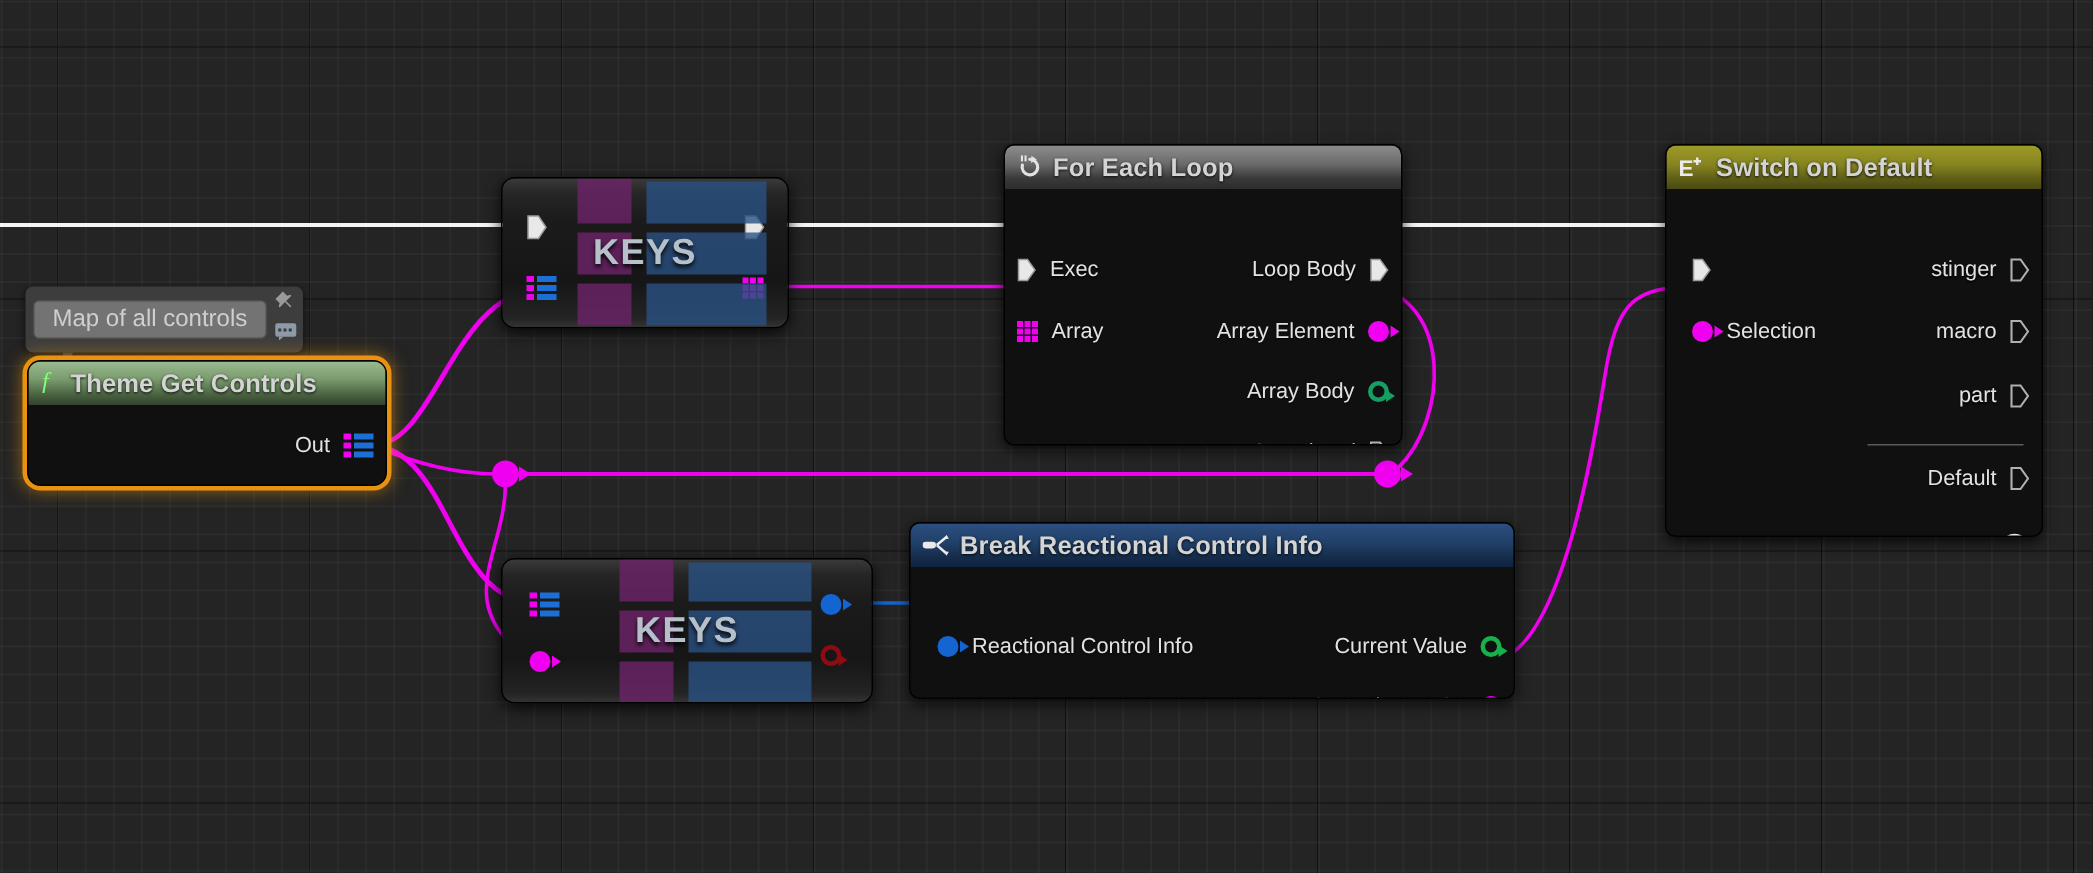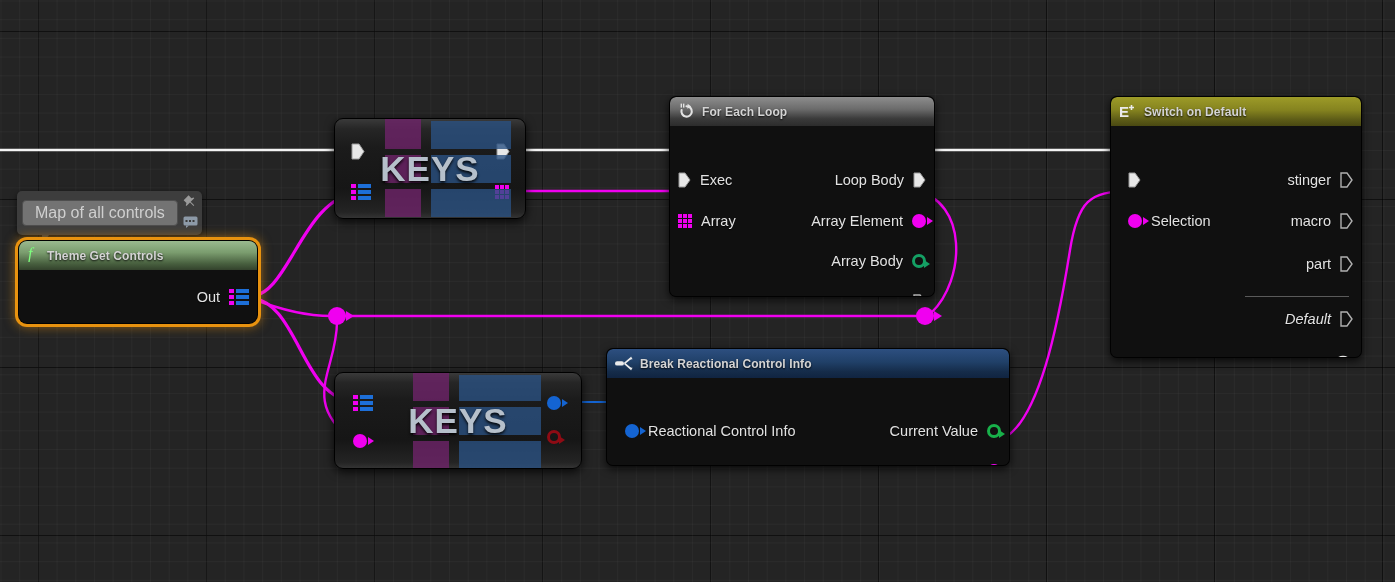--- a/index.html
+++ b/index.html
@@ -31,21 +31,21 @@
     border: 1px solid rgba(0,0,0,0.85);
   }
   .node .hdr {
     height: 29px;
     display: flex; align-items: center;
     padding: 0 10px 0 8px;
     border-top-left-radius: 6px; border-top-right-radius: 6px;
   }
   .node .hdr .ttl {
     color: #d4d4d4;
-    font-size: 12px;
+    font-size: 17px;
     font-weight: bold;
     letter-spacing: 0.1px;
     text-shadow: 0 1px 2px rgba(0,0,0,0.9);
     white-space: nowrap;
   }
   .hdr-gray  { background: linear-gradient(to bottom,#8d8d8d 0%,#6b6b6b 42%,#3a3a3a 75%,#2c2c2c 100%); }
   .hdr-olive { background: linear-gradient(to bottom,#9d9b28 0%,#85831f 45%,#5d5c17 78%,#4a4912 100%); }
   .hdr-blue  { background: linear-gradient(to bottom,#2d4f80 0%,#204068 45%,#152c4a 78%,#102441 100%); }
   .hdr-green { background: linear-gradient(to bottom,#9ab98f 0%,#7a9c6e 40%,#48603f 78%,#33422c 100%); }
 
@@ -56,21 +56,21 @@
     position:absolute; display:flex; align-items:center; height:22px;
   }
   .pinrow.left  { left: 8px; }
   .pinrow.right { right: 8px; flex-direction: row-reverse; }
   .plabel {
     color:#e2e2e2; font-size:14.5px; white-space:nowrap;
     text-shadow: 0 1px 1px rgba(0,0,0,0.85);
   }
   .pinrow.left .plabel  { margin-left: 9px; }
   .pinrow.right .plabel { margin-right: 9px; }
-  .plabel.ital { font-style: italic; }
+  .plabel.ital { }
 
   .exec-pin { width:13px; height:16px; position:relative; }
   .exec-pin svg { display:block; }
 
   .circ-pin { width:14px; height:14px; border-radius:50%; position:relative; }
   .circ-pin.filled-mag { background:#f000f0; }
   .circ-pin.filled-blue{ background:#1464d2; }
   .circ-pin.hollow-green{ border:3px solid #14a064; box-sizing:border-box; background:transparent;}
   .circ-pin.hollow-green2{ border:3px solid #18b04a; box-sizing:border-box; background:transparent;}
   .circ-pin.hollow-red { border:3px solid #8e0b14; box-sizing:border-box; background:transparent;}
@@ -100,21 +100,21 @@
     position:absolute; border-radius:9px;
     background: linear-gradient(to bottom,#3a3a3a 0%,#262626 10%,#1b1b1b 28%,#161616 70%,#242424 94%,#333 100%);
     box-shadow: 0 3px 10px rgba(0,0,0,0.8);
     border:1px solid #000; overflow:hidden;
   }
   .compact .glyph {
     position:absolute; left:0; top:0; right:0; bottom:0;
     display:flex; align-items:center; justify-content:center;
   }
   .compact .bigtext {
-    color:#b6c0cb; font-size:35px; font-weight:bold; letter-spacing:1px;
+    color:#b6c0cb; font-size:24px; font-weight:bold; letter-spacing:1px;
     text-shadow:0 2px 3px rgba(0,0,0,0.9); z-index:3; position:relative;
   }
   .blk { position:absolute; z-index:1; }
   .blk.purple { background:#6d2368; opacity:0.82; }
   .blk.blue { background:#2b5182; opacity:0.80; }
 
   
   .bubble {
     position:absolute;
     background:#3d3d3d;

